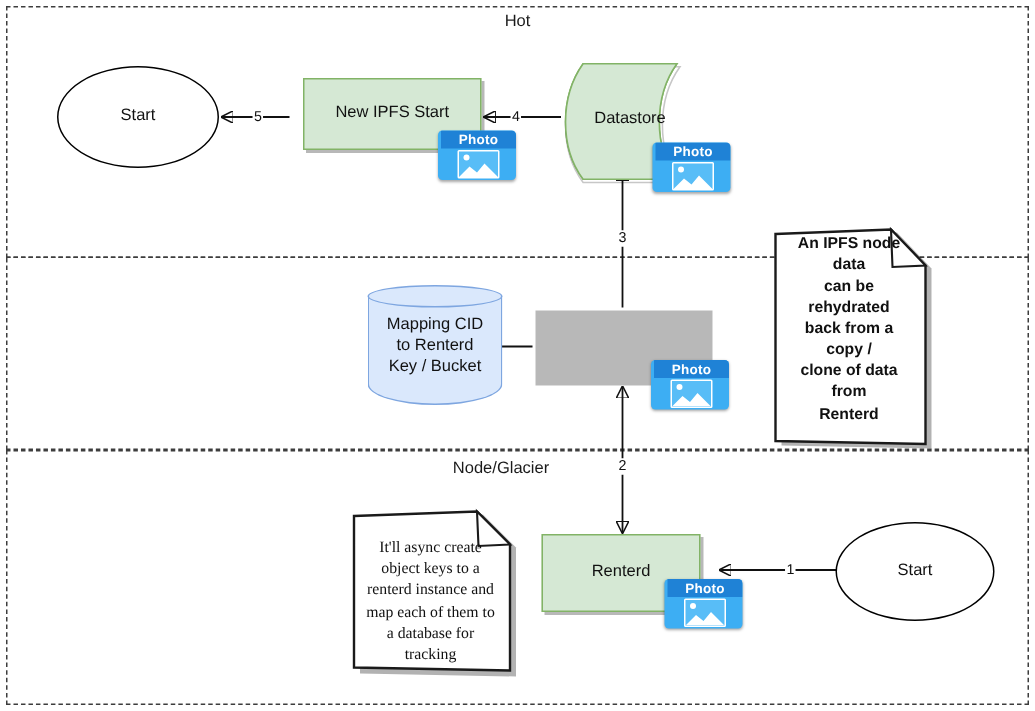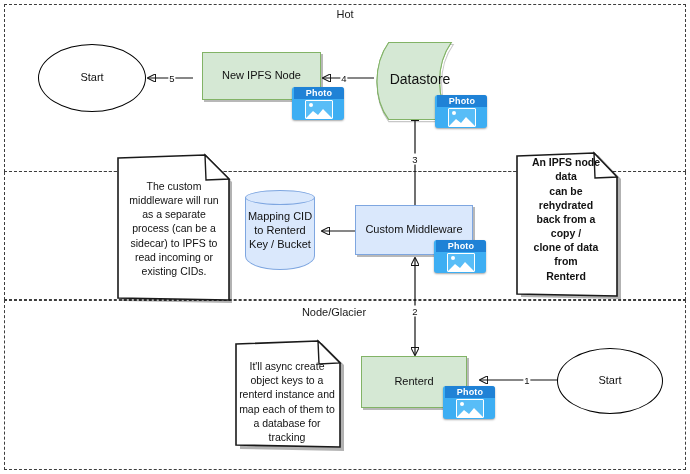--- a/index.html
+++ b/index.html
@@ -87,21 +87,21 @@
     text-align:center;font-size:10.5px;line-height:1.35;color:#111;
     z-index:3;white-space:pre-line;
   }
 
   
   .datastore{position:absolute;}
   .datastore svg{position:absolute;left:0;top:0;overflow:visible;}
   .datastore .ds-label{
     position:absolute;left:0;right:0;top:0;bottom:0;
     display:flex;align-items:center;justify-content:center;
-    text-align:center;font-size:14px;color:#111;z-index:3;
+    text-align:center;font-size:11px;color:#111;z-index:3;
   }
 
   
   .conn{position:absolute;left:0;top:0;width:690px;height:474px;pointer-events:none;}
   .conn line,.conn path{stroke:#111111;stroke-width:1.2;fill:none;}
   .conn-label{
     position:absolute;font-size:9.5px;color:#111;background:#fff;
     padding:0 1px;transform:translate(-50%,-50%);white-space:nowrap;
   }
 
@@ -173,21 +173,21 @@
   <div class="conn-label" style="left:415px;top:159px;">3</div>
   <div class="conn-label" style="left:415px;top:311px;">2</div>
   <div class="conn-label" style="left:527px;top:380px;">1</div>
 
   <div class="node ellipse" style="left:38px;top:44px;width:108px;height:68px;">
     <span>Start</span>
   </div>
 
   <div class="shadow" style="left:204px;top:54px;width:119px;height:48px;"></div>
   <div class="node box-green" style="left:202px;top:52px;width:119px;height:48px;z-index:2;">
-    <span>New IPFS Node</span>
+    <span>New IPFS Start</span>
   </div>
   <div class="photo" style="left:292px;top:87px;">
     <div class="pbar">Photo</div>
     <div class="pimg">
       <div class="sun"></div>
       <svg class="mtn" viewBox="0 0 26 10" preserveAspectRatio="none">
         <path d="M0,10 L7,3 L12,7 L17,1 L26,10 Z" fill="#ffffff"></path>
       </svg>
     </div>
   </div>
@@ -203,47 +203,30 @@
   <div class="photo" style="left:435px;top:95px;">
     <div class="pbar">Photo</div>
     <div class="pimg">
       <div class="sun"></div>
       <svg class="mtn" viewBox="0 0 26 10" preserveAspectRatio="none">
         <path d="M0,10 L7,3 L12,7 L17,1 L26,10 Z" fill="#ffffff"></path>
       </svg>
     </div>
   </div>
 
-  <div class="note" style="left:116px;top:155px;width:116px;height:143px;z-index:2;">
-    <svg width="125" height="152" viewBox="0 0 125 152">
-      <path d="M5,6 L92,3 L116,27 L116,148 L5,146 Z" fill="rgba(0,0,0,0.30)"></path>
-      <path d="M2,3 L89,0 L113,24 L113,145 L2,143 Z" fill="#ffffff" stroke="#1a1a1a" stroke-width="1.6"></path>
-      <path d="M89,0 L113,24 L90,25 Z" fill="#ffffff" stroke="#1a1a1a" stroke-width="1.4"></path>
-    </svg>
-    <div class="note-text" style="top:4px;">The custom
-middleware will run
-as a separate
-process (can be a
-sidecar) to IPFS to
-read incoming or
-existing CIDs.</div>
-  </div>
-
-  <div class="cyl" style="left:245px;top:190px;width:70px;height:80px;z-index:2;">
+
+  <div class="cyl" style="left:245px;top:190px;width:90px;height:80px;z-index:2;">
     <div class="body"></div>
     <div class="top"></div>
     <div class="cyl-label" style="white-space:pre-line;">Mapping CID
 to Renterd
 Key / Bucket</div>
   </div>
 
   <div class="shadow" style="left:357px;top:207px;width:118px;height:50px;"></div>
-  <div class="node box-blue" style="left:355px;top:205px;width:118px;height:50px;z-index:2;">
-    <span>Custom Middleware</span>
-  </div>
   <div class="photo" style="left:434px;top:240px;">
     <div class="pbar">Photo</div>
     <div class="pimg">
       <div class="sun"></div>
       <svg class="mtn" viewBox="0 0 26 10" preserveAspectRatio="none">
         <path d="M0,10 L7,3 L12,7 L17,1 L26,10 Z" fill="#ffffff"></path>
       </svg>
     </div>
   </div>
 
@@ -253,21 +236,21 @@
       <path d="M2,3 L79,0 L102,24 L102,143 L2,141 Z" fill="#ffffff" stroke="#1a1a1a" stroke-width="1.6"></path>
       <path d="M79,0 L102,24 L80,25 Z" fill="#ffffff" stroke="#1a1a1a" stroke-width="1.4"></path>
     </svg>
     <div class="note-text" style="top:0;bottom:10px;">An IPFS node data
 can be rehydrated
 back from a copy /
 clone of data from
 Renterd</div>
   </div>
 
-  <div class="note" style="left:234px;top:341px;width:108px;height:129px;z-index:2;">
+  <div class="note" style="left:234px;top:341px;width:108px;height:129px;z-index:2;font-family:Liberation Serif, serif;">
     <svg width="118" height="113" viewBox="0 0 118 113">
       <path d="M6,5 L88,2 L110,24 L110,110 L6,108 Z" fill="rgba(0,0,0,0.30)"></path>
       <path d="M2,3 L84,0 L106,22 L106,106 L2,104 Z" fill="#ffffff" stroke="#1a1a1a" stroke-width="1.6"></path>
       <path d="M84,0 L106,22 L85,23 Z" fill="#ffffff" stroke="#1a1a1a" stroke-width="1.4"></path>
     </svg>
     <div class="note-text" style="top:0;bottom:8px;left:4px;right:6px;">It'll async create
 object keys to a
 renterd instance and
 map each of them to
 a database for

